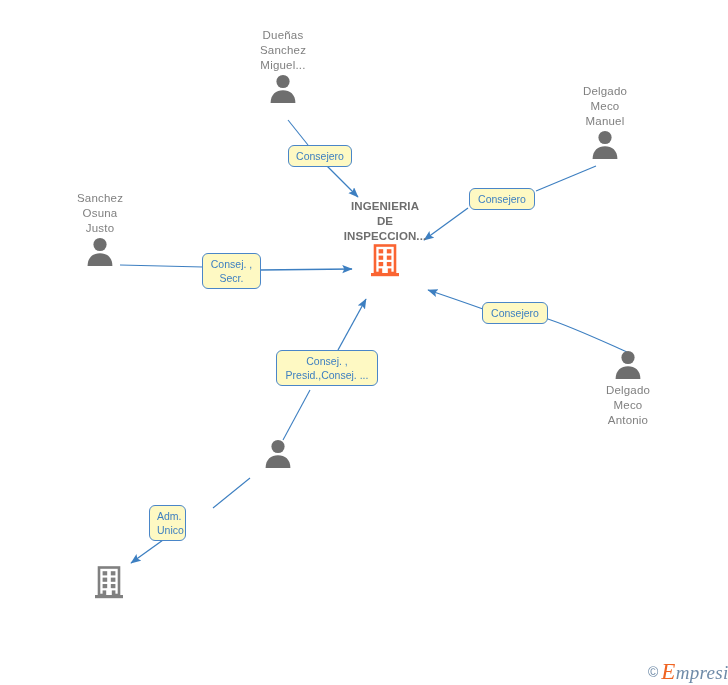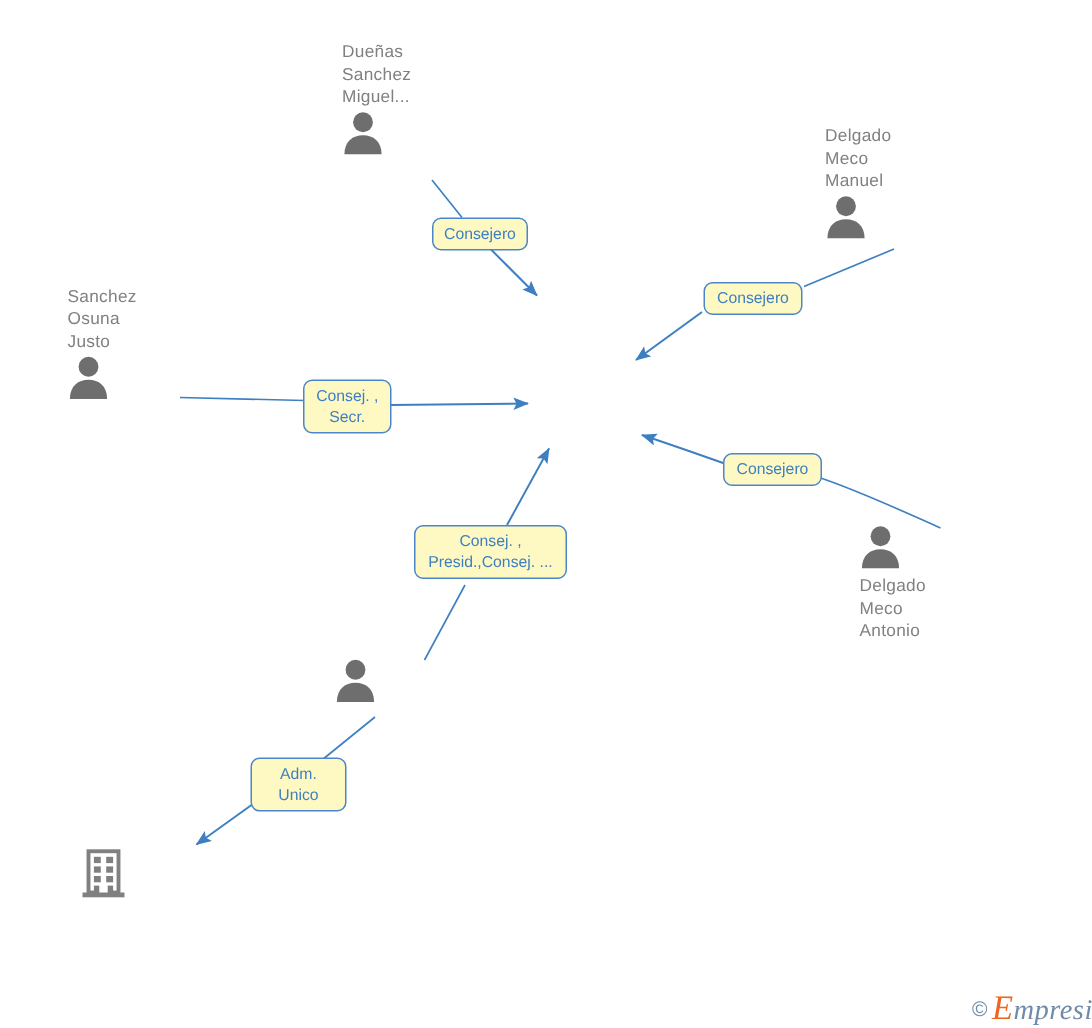--- a/index.html
+++ b/index.html
@@ -21,21 +21,21 @@
     position: absolute;
     left: 0;
     top: 0;
     width: 728px;
     height: 685px;
     pointer-events: none;
   }
   .node {
     position: absolute;
     width: 110px;
-    text-align: left;
+    text-align: center;
   }
   .node .glyph {
     display: block;
     margin: 0 auto;
   }
   .node .caption {
     display: block;
     font-size: 11.5px;
     line-height: 15px;
     color: #808080;
@@ -157,20 +157,40 @@
 Osuna
 Justo</span>
     <span class="glyph">
       <svg width="28" height="30" viewBox="0 0 28 30">
         <circle cx="14" cy="8.5" r="6.6" fill="#6E6E6E"></circle>
         <path d="M1.6,30 C1.6,21.2 7.2,17.2 14,17.2 C20.8,17.2 26.4,21.2 26.4,30 Z" fill="#6E6E6E"></path>
       </svg>
     </span>
   </div>
 
+  <div class="node company focus" style="left:330px; top:199px;">
+    <span class="caption">INGENIERIA
+DE
+INSPECCION...</span>
+    <span class="glyph">
+      <svg width="30" height="33" viewBox="0 0 30 33">
+        <rect x="5" y="1.5" width="20" height="27.5" fill="none" stroke="#FA6432" stroke-width="2.6"></rect>
+        <rect x="1" y="29" width="28" height="3.2" fill="#FA6432"></rect>
+        <rect x="8.6" y="5.2" width="4.6" height="4.2" fill="#FA6432"></rect>
+        <rect x="16.8" y="5.2" width="4.6" height="4.2" fill="#FA6432"></rect>
+        <rect x="8.6" y="11.6" width="4.6" height="4.2" fill="#FA6432"></rect>
+        <rect x="16.8" y="11.6" width="4.6" height="4.2" fill="#FA6432"></rect>
+        <rect x="8.6" y="18" width="4.6" height="4.2" fill="#FA6432"></rect>
+        <rect x="16.8" y="18" width="4.6" height="4.2" fill="#FA6432"></rect>
+        <rect x="16.8" y="24.4" width="4.6" height="4.6" fill="#FA6432"></rect>
+        <rect x="8.6" y="24.4" width="4.6" height="4.6" fill="#FA6432"></rect>
+        <rect x="12.2" y="22.6" width="5.6" height="6.4" fill="#ffffff"></rect>
+      </svg>
+    </span>
+  </div>
 
   <div class="node person" style="left:573px; top:349px;">
     <span class="glyph">
       <svg width="28" height="30" viewBox="0 0 28 30">
         <circle cx="14" cy="8.5" r="6.6" fill="#6E6E6E"></circle>
         <path d="M1.6,30 C1.6,21.2 7.2,17.2 14,17.2 C20.8,17.2 26.4,21.2 26.4,30 Z" fill="#6E6E6E"></path>
       </svg>
     </span>
     <span class="caption">Delgado
 Meco
@@ -209,21 +229,21 @@
   <div class="edge-label" style="left:469px; top:188px; width:66px;">Consejero</div>
 
   <div class="edge-label" style="left:202px; top:253px; width:59px;">Consej. ,
 Secr.</div>
 
   <div class="edge-label" style="left:482px; top:302px; width:66px;">Consejero</div>
 
   <div class="edge-label" style="left:276px; top:350px; width:102px;">Consej. ,
 Presid.,Consej. ...</div>
 
-  <div class="edge-label" style="left:167px; top:505px; width:64px;">Adm.
+  <div class="edge-label" style="left:149px; top:505px; width:37px;">Adm.
 Unico</div>
 
   <div class="watermark" style="left:648px; top:659px;">
     <span class="c-mark">©</span>
     <span class="brand"><span class="cap">E</span><span>mpresia</span></span>
   </div>
 
 </div>
 
 </body></html>

